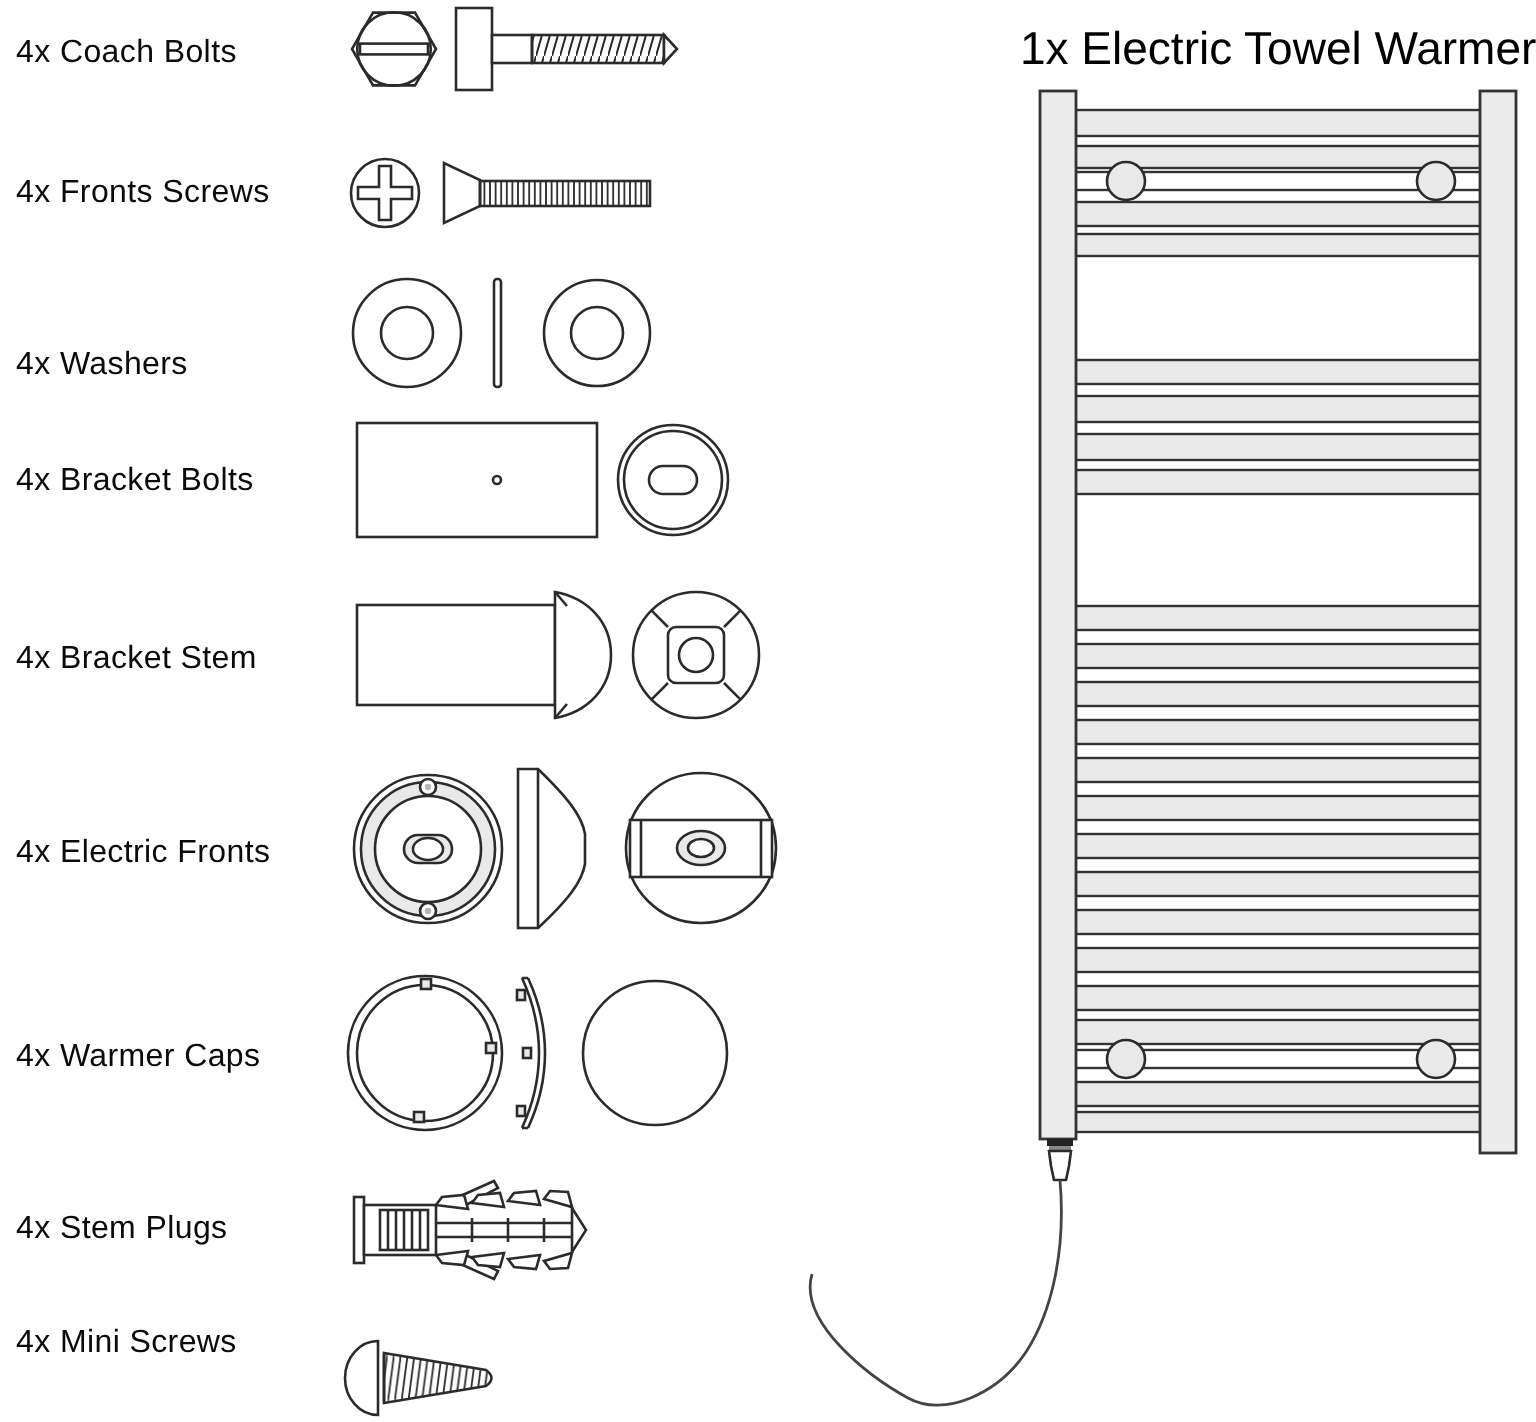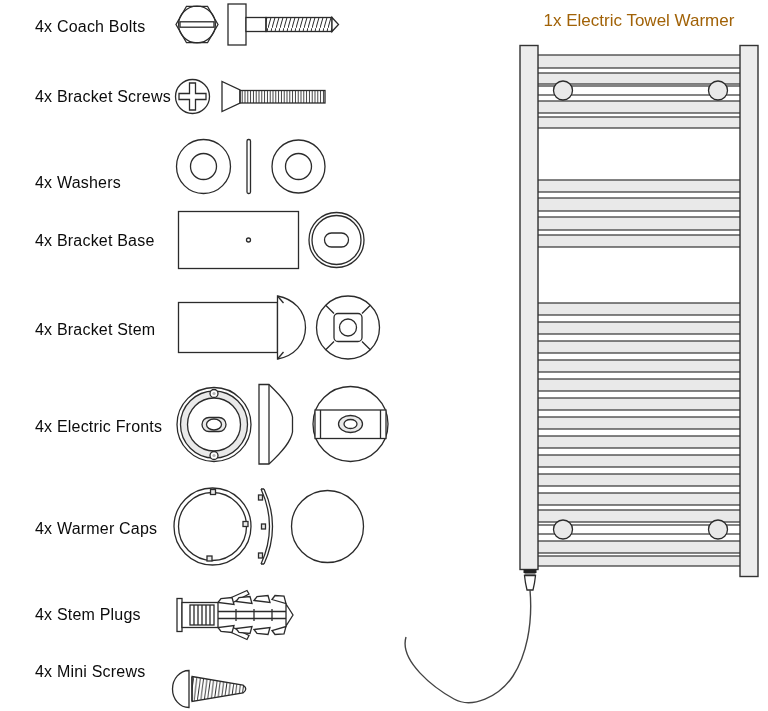--- a/index.html
+++ b/index.html
@@ -2,40 +2,40 @@
 <html><head>
 <meta charset="utf-8">
 <style>
   html,body{margin:0;padding:0;}
   body{
     width:768px;height:711px;position:relative;background:#ffffff;
     font-family:"Liberation Sans", sans-serif;overflow:hidden;
   }
   .label{
     position:absolute;left:8px;font-size:16px;line-height:20px;
-    color:#0b0b0b;white-space:nowrap;letter-spacing:.2px;margin-left:27px;
+    color:#0b0b0b;white-space:nowrap;letter-spacing:.2px;
   }
   .title{
     position:absolute;left:510px;top:11px;width:258px;text-align:center;
-    font-size:17px;color:#a16207;white-space:nowrap;
+    font-size:23px;color:#000000;white-space:nowrap;
   }
   .abs{position:absolute;}
   svg{display:block;overflow:visible;}
   .ln{fill:none;stroke:#2b2b2b;stroke-width:1.3;}
   .wh{fill:#ffffff;stroke:#2b2b2b;stroke-width:1.3;}
   .gy{fill:#e9e9e9;stroke:#2b2b2b;stroke-width:1.3;}
   .rail{fill:#ececec;stroke:#333;stroke-width:1.4;}
 </style>
 </head>
 <body>
 
 <div class="label" style="top:17px">4x Coach Bolts</div>
-<div class="label" style="top:87px">4x Bracket Screws</div>
+<div class="label" style="top:87px">4x Fronts Screws</div>
 <div class="label" style="top:173px">4x Washers</div>
-<div class="label" style="top:231px">4x Bracket Base</div>
+<div class="label" style="top:231px">4x Bracket Bolts</div>
 <div class="label" style="top:320px">4x Bracket Stem</div>
 <div class="label" style="top:417px">4x Electric Fronts</div>
 <div class="label" style="top:519px">4x Warmer Caps</div>
 <div class="label" style="top:605px">4x Stem Plugs</div>
 <div class="label" style="top:662px">4x Mini Screws</div>
 
 <svg class="abs" style="left:170px;top:0px" width="180" height="52" viewBox="170 0 180 52">
   <defs>
     <pattern id="p-diag" patternUnits="userSpaceOnUse" width="4" height="14">
       <path d="M0,14 L4,0" stroke="#2b2b2b" stroke-width="1"></path>

